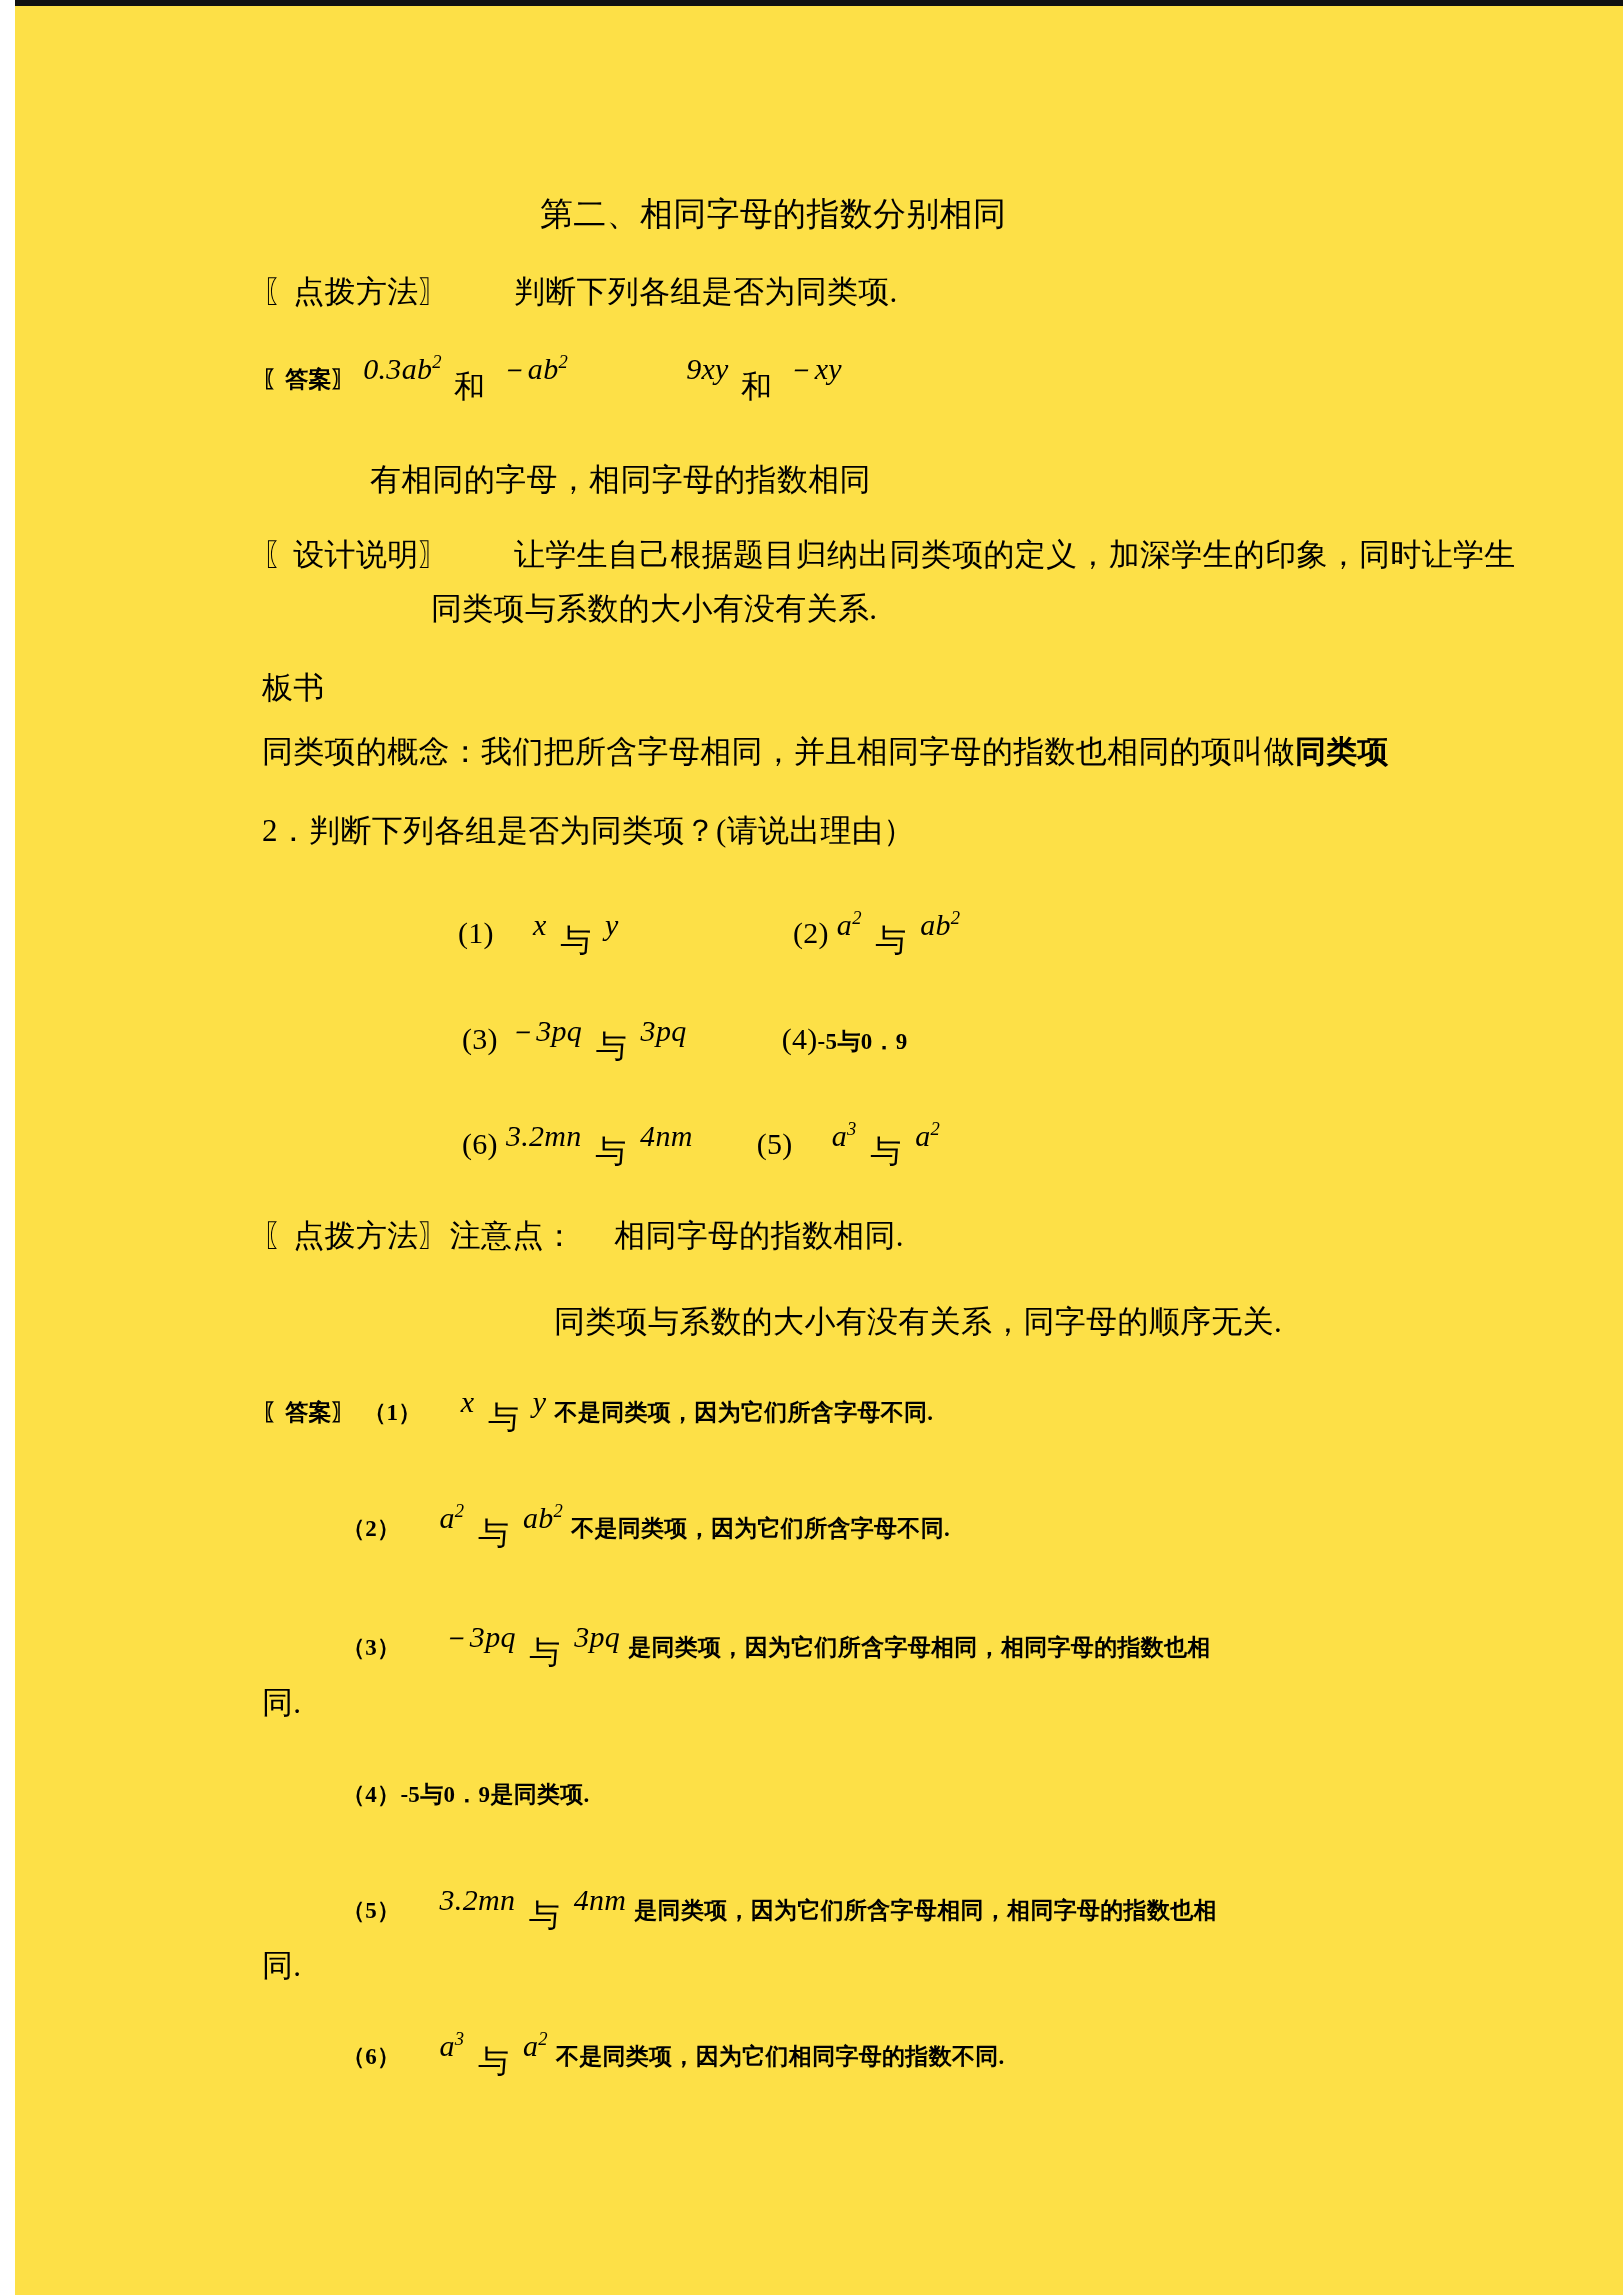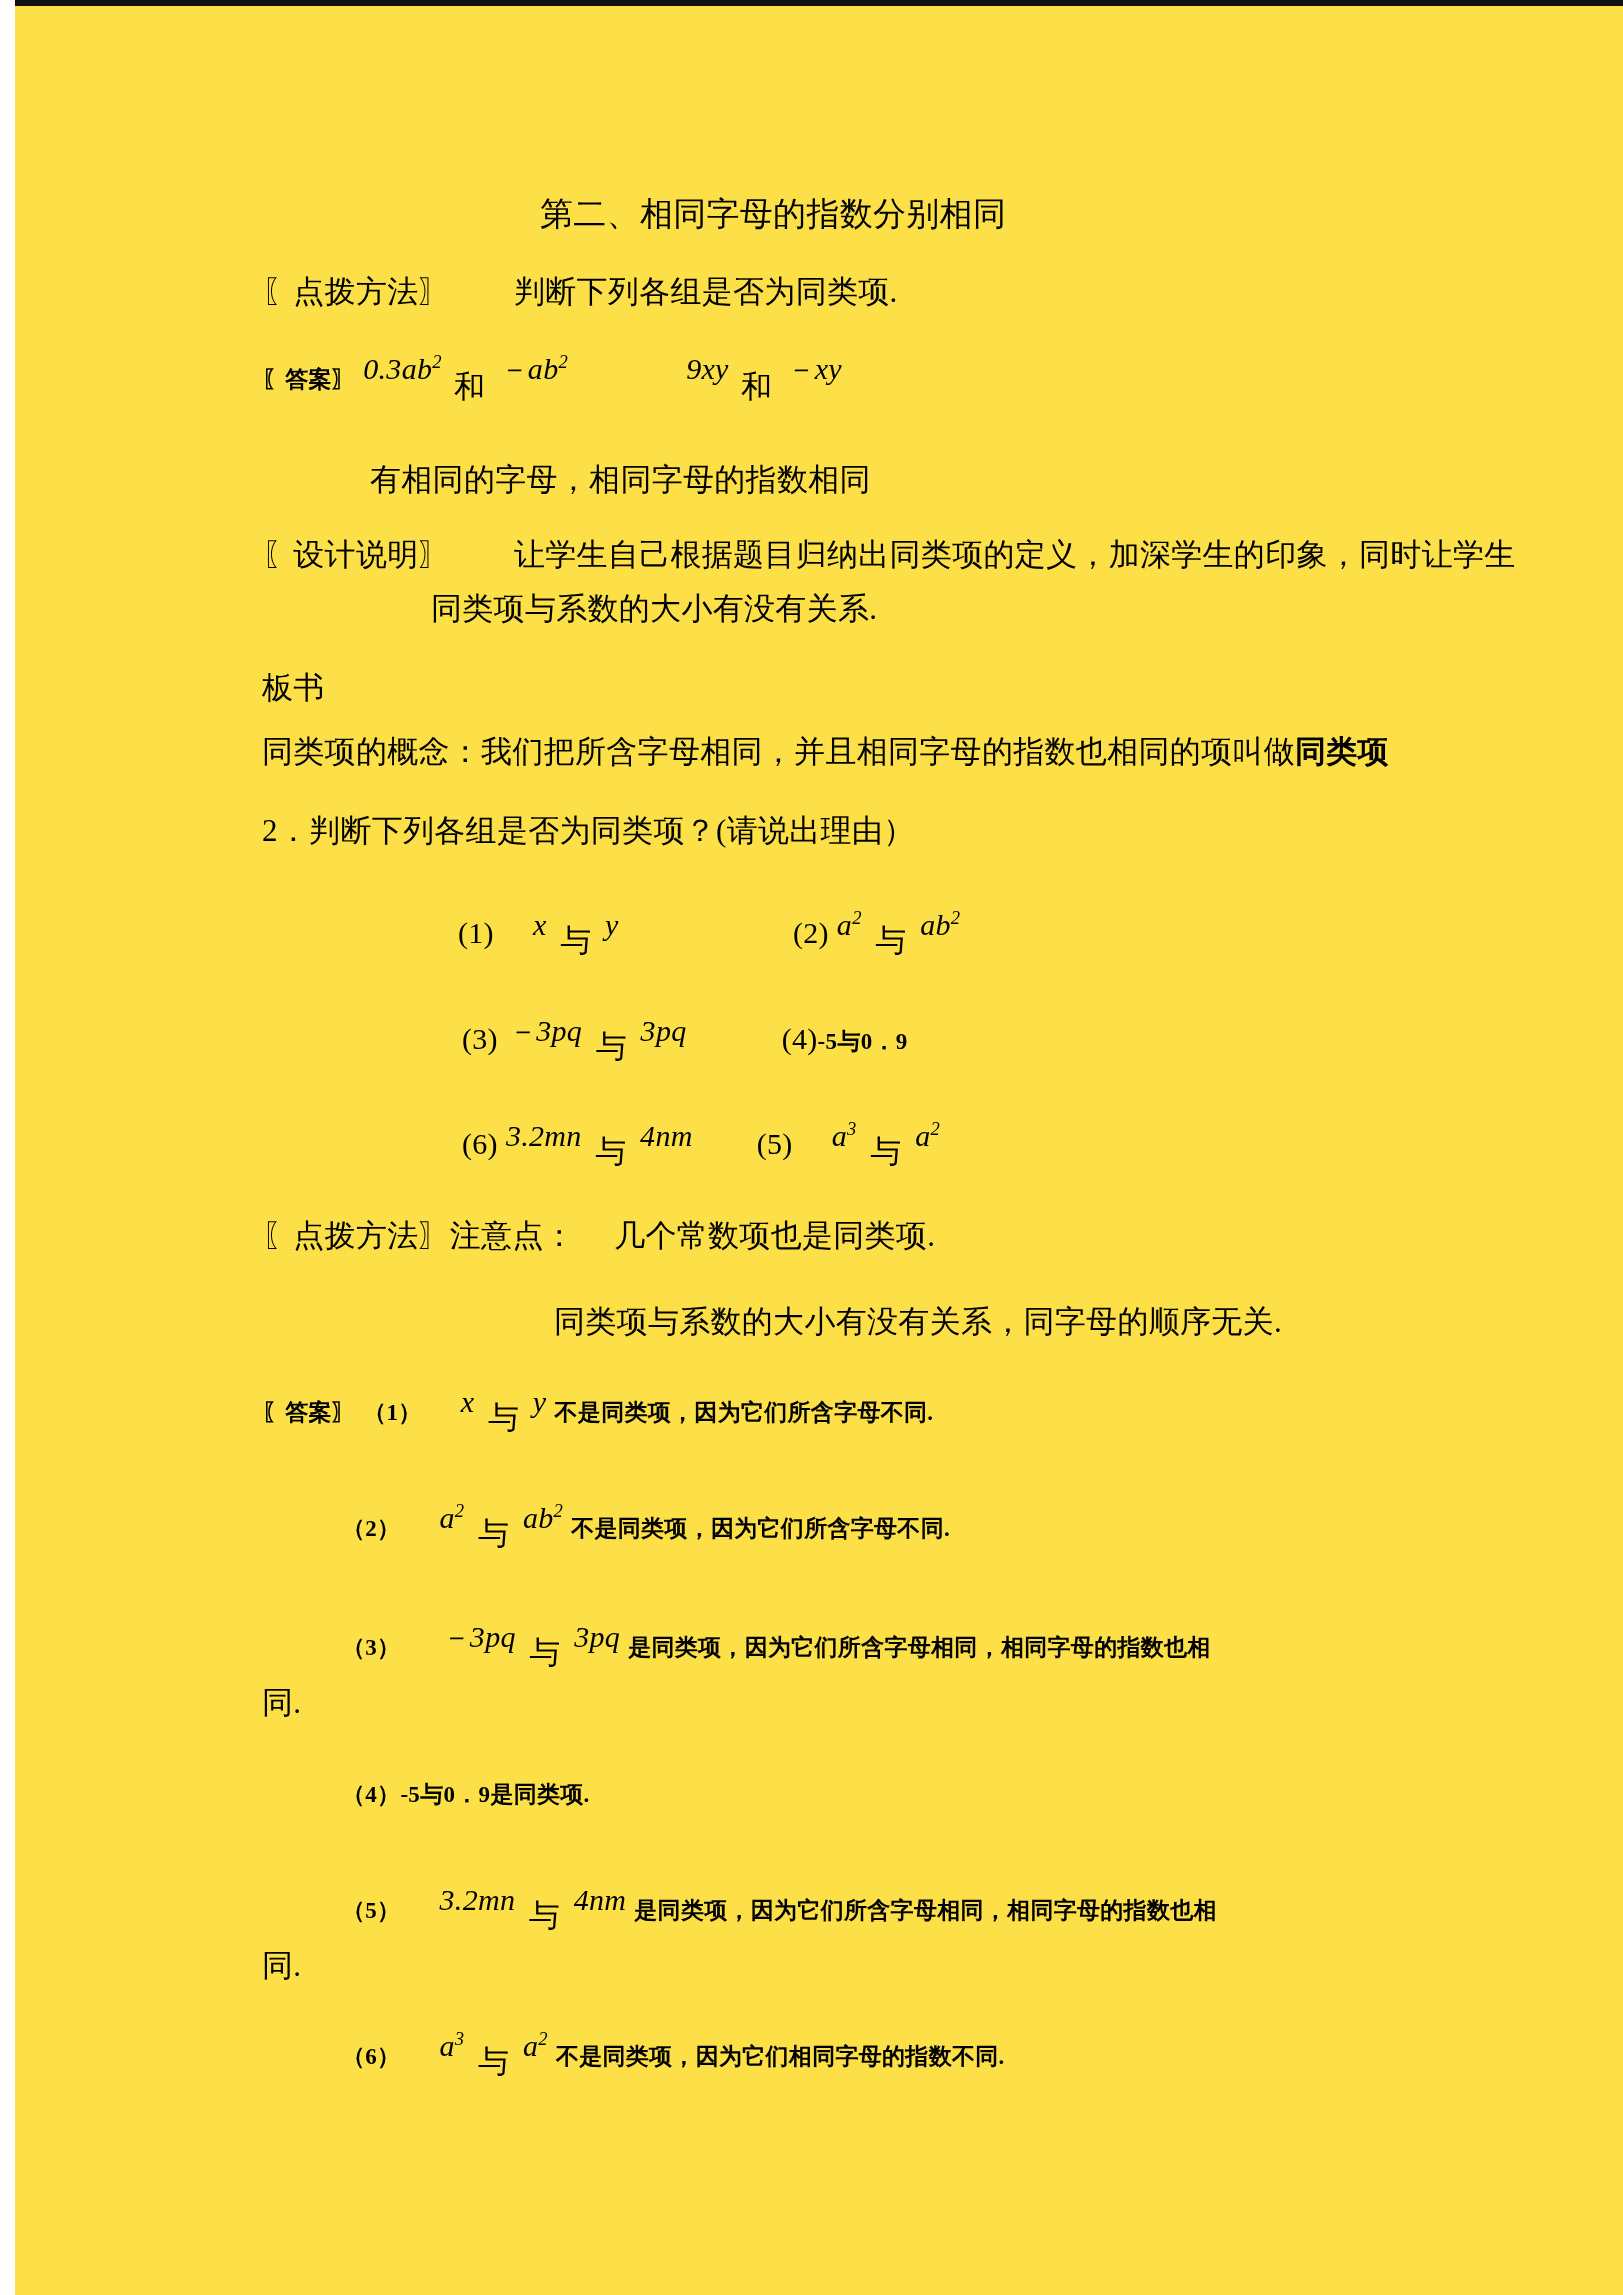--- a/index.html
+++ b/index.html
@@ -176,21 +176,21 @@
       <span class="idx">(5)</span>
       <span class="gap-sm"></span>
       <span class="math mathbox"><i>a</i><sup>3</sup></span>
       <span class="yu cn">与</span>
       <span class="math mathbox"><i>a</i><sup>2</sup></span>
     </div>
 
     <div class="line cn" style="left:247px; top:1220px;">
       <span>〖点拨方法〗</span><span>注意点：</span>
       <span class="gap-sm"></span>
-      <span>几个常数项也是同类项.</span>
+      <span>相同字母的指数相同.</span>
     </div>
     <div class="line cn" style="left:539px; top:1306px;">同类项与系数的大小有没有关系，同字母的顺序无关.</div>
 
     <div class="line" style="left:247px; top:1394px;">
       <span class="plain cn">〖答案〗</span>
       <span class="plain cn">（1）</span>
       <span class="gap-sm"></span>
       <span class="math mathbox"><i>x</i></span>
       <span class="yu cn">与</span>
       <span class="math mathbox"><i>y</i></span>

